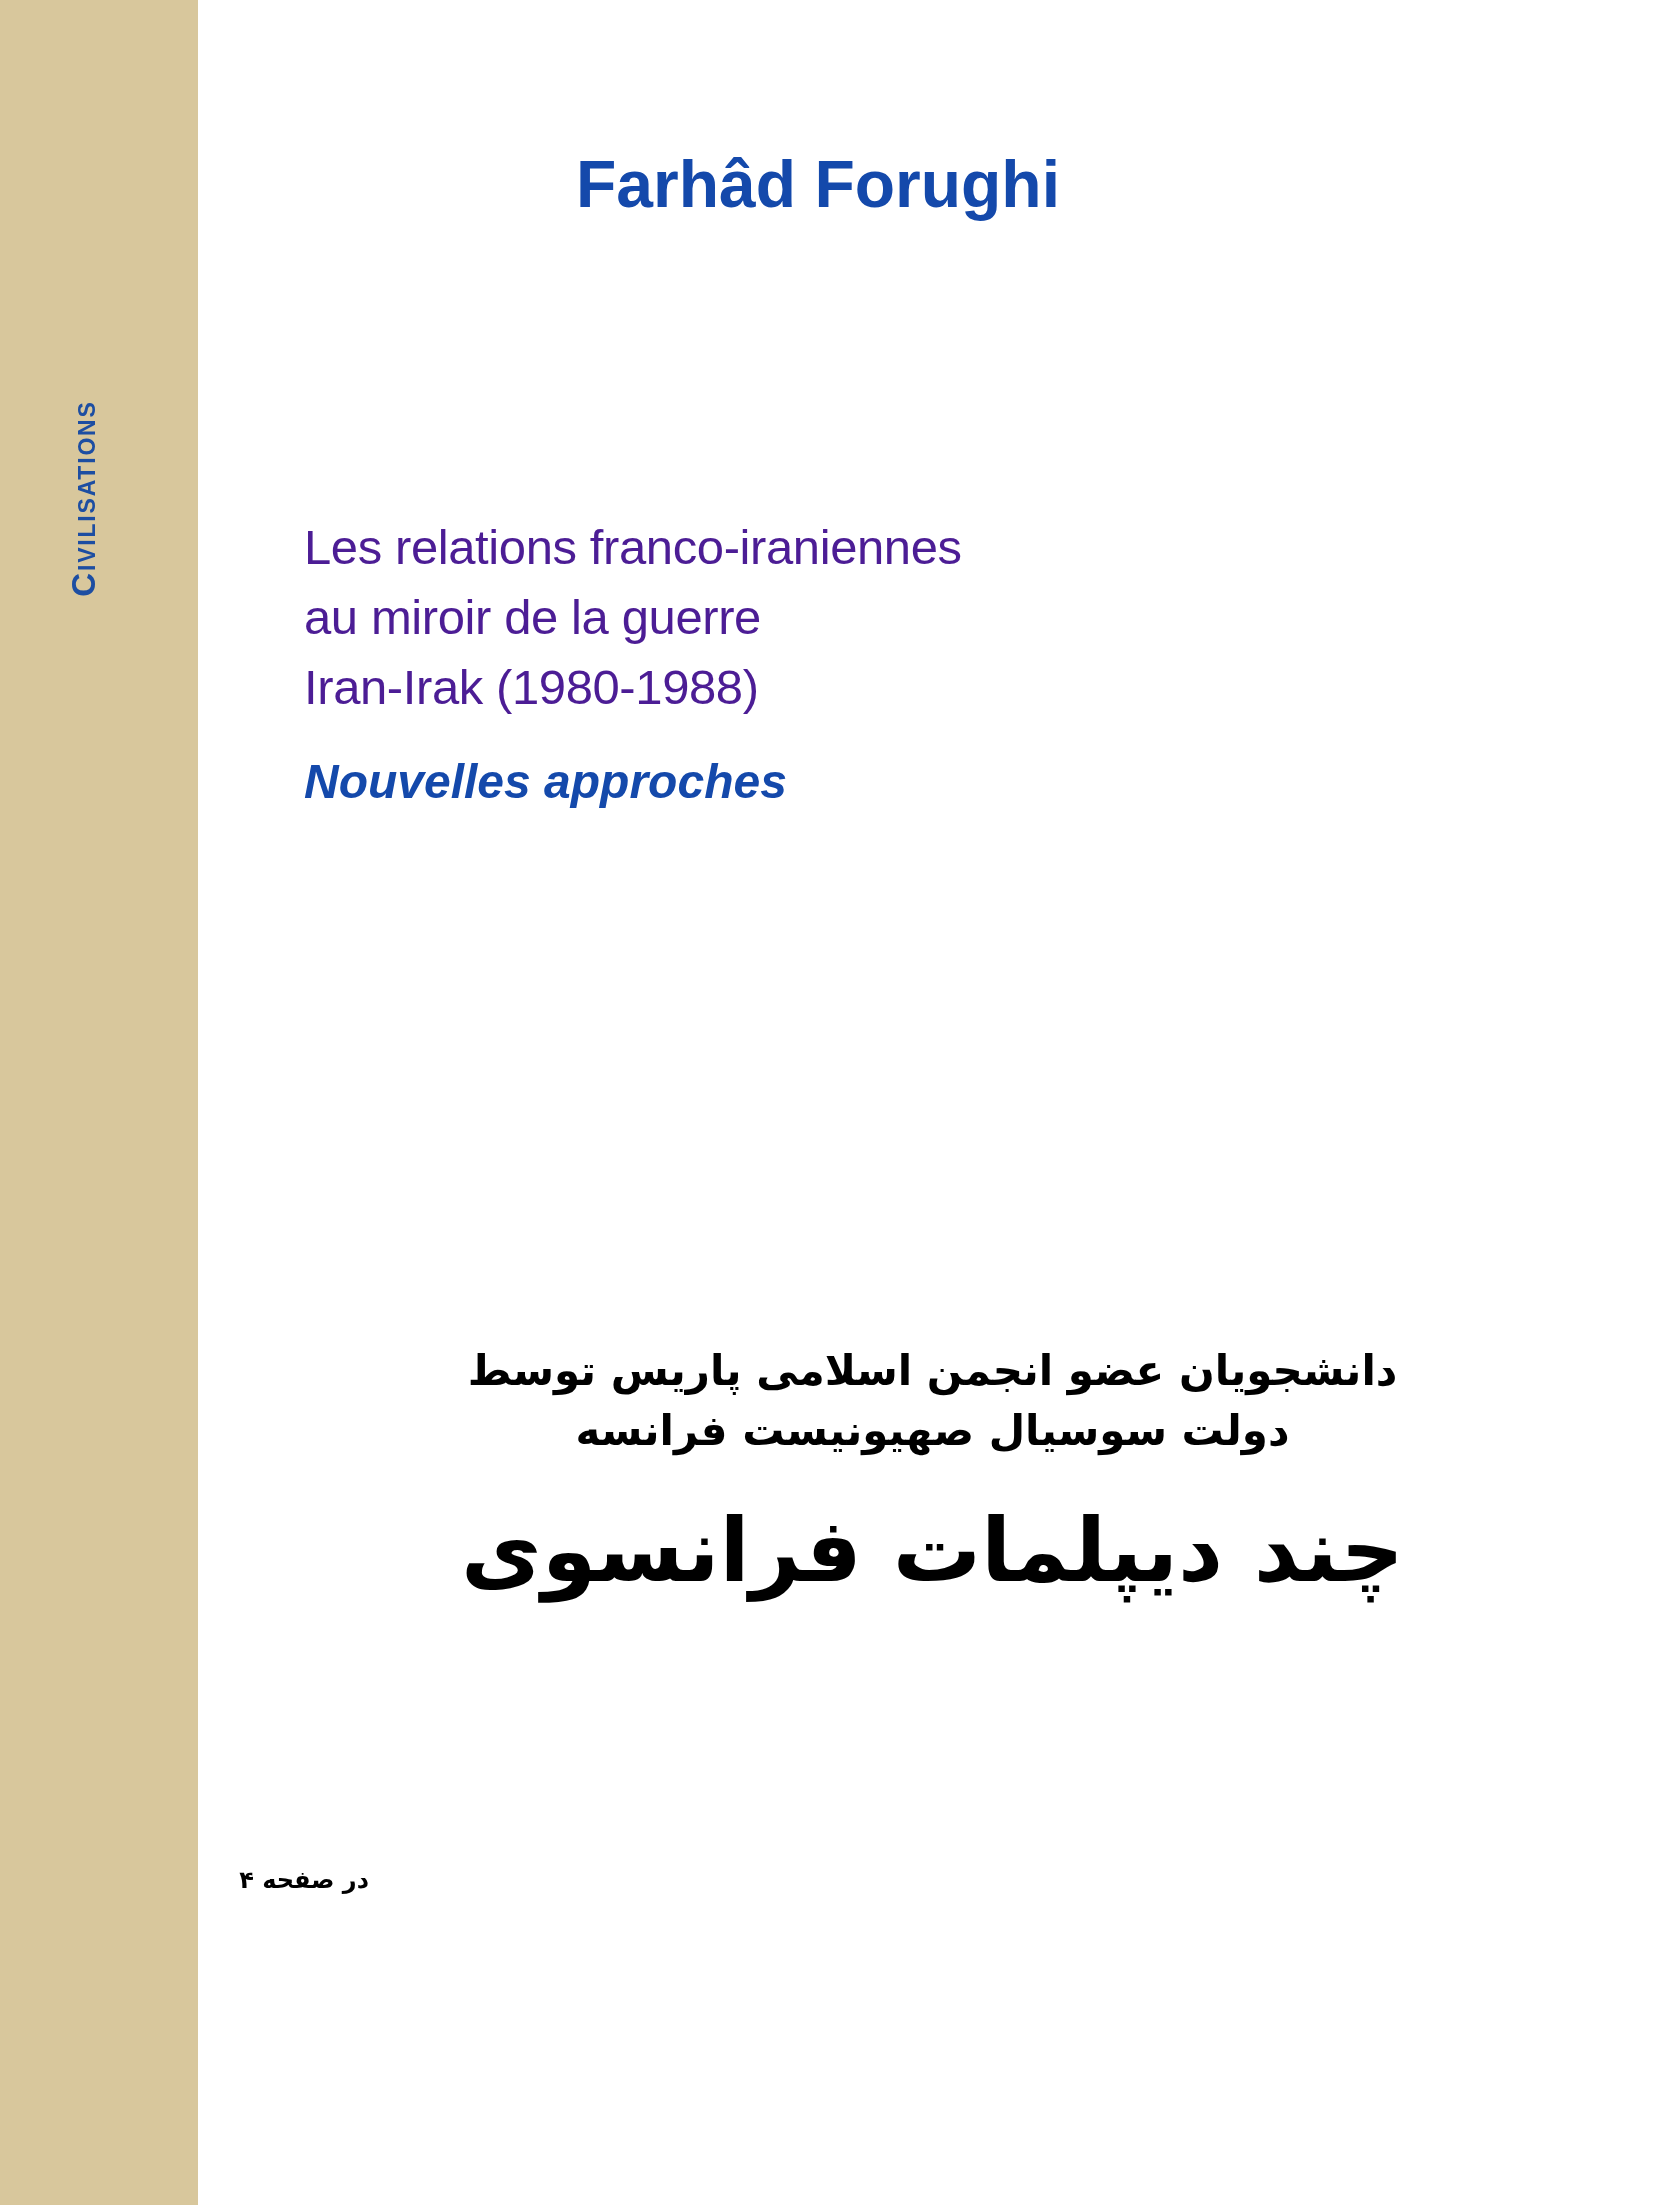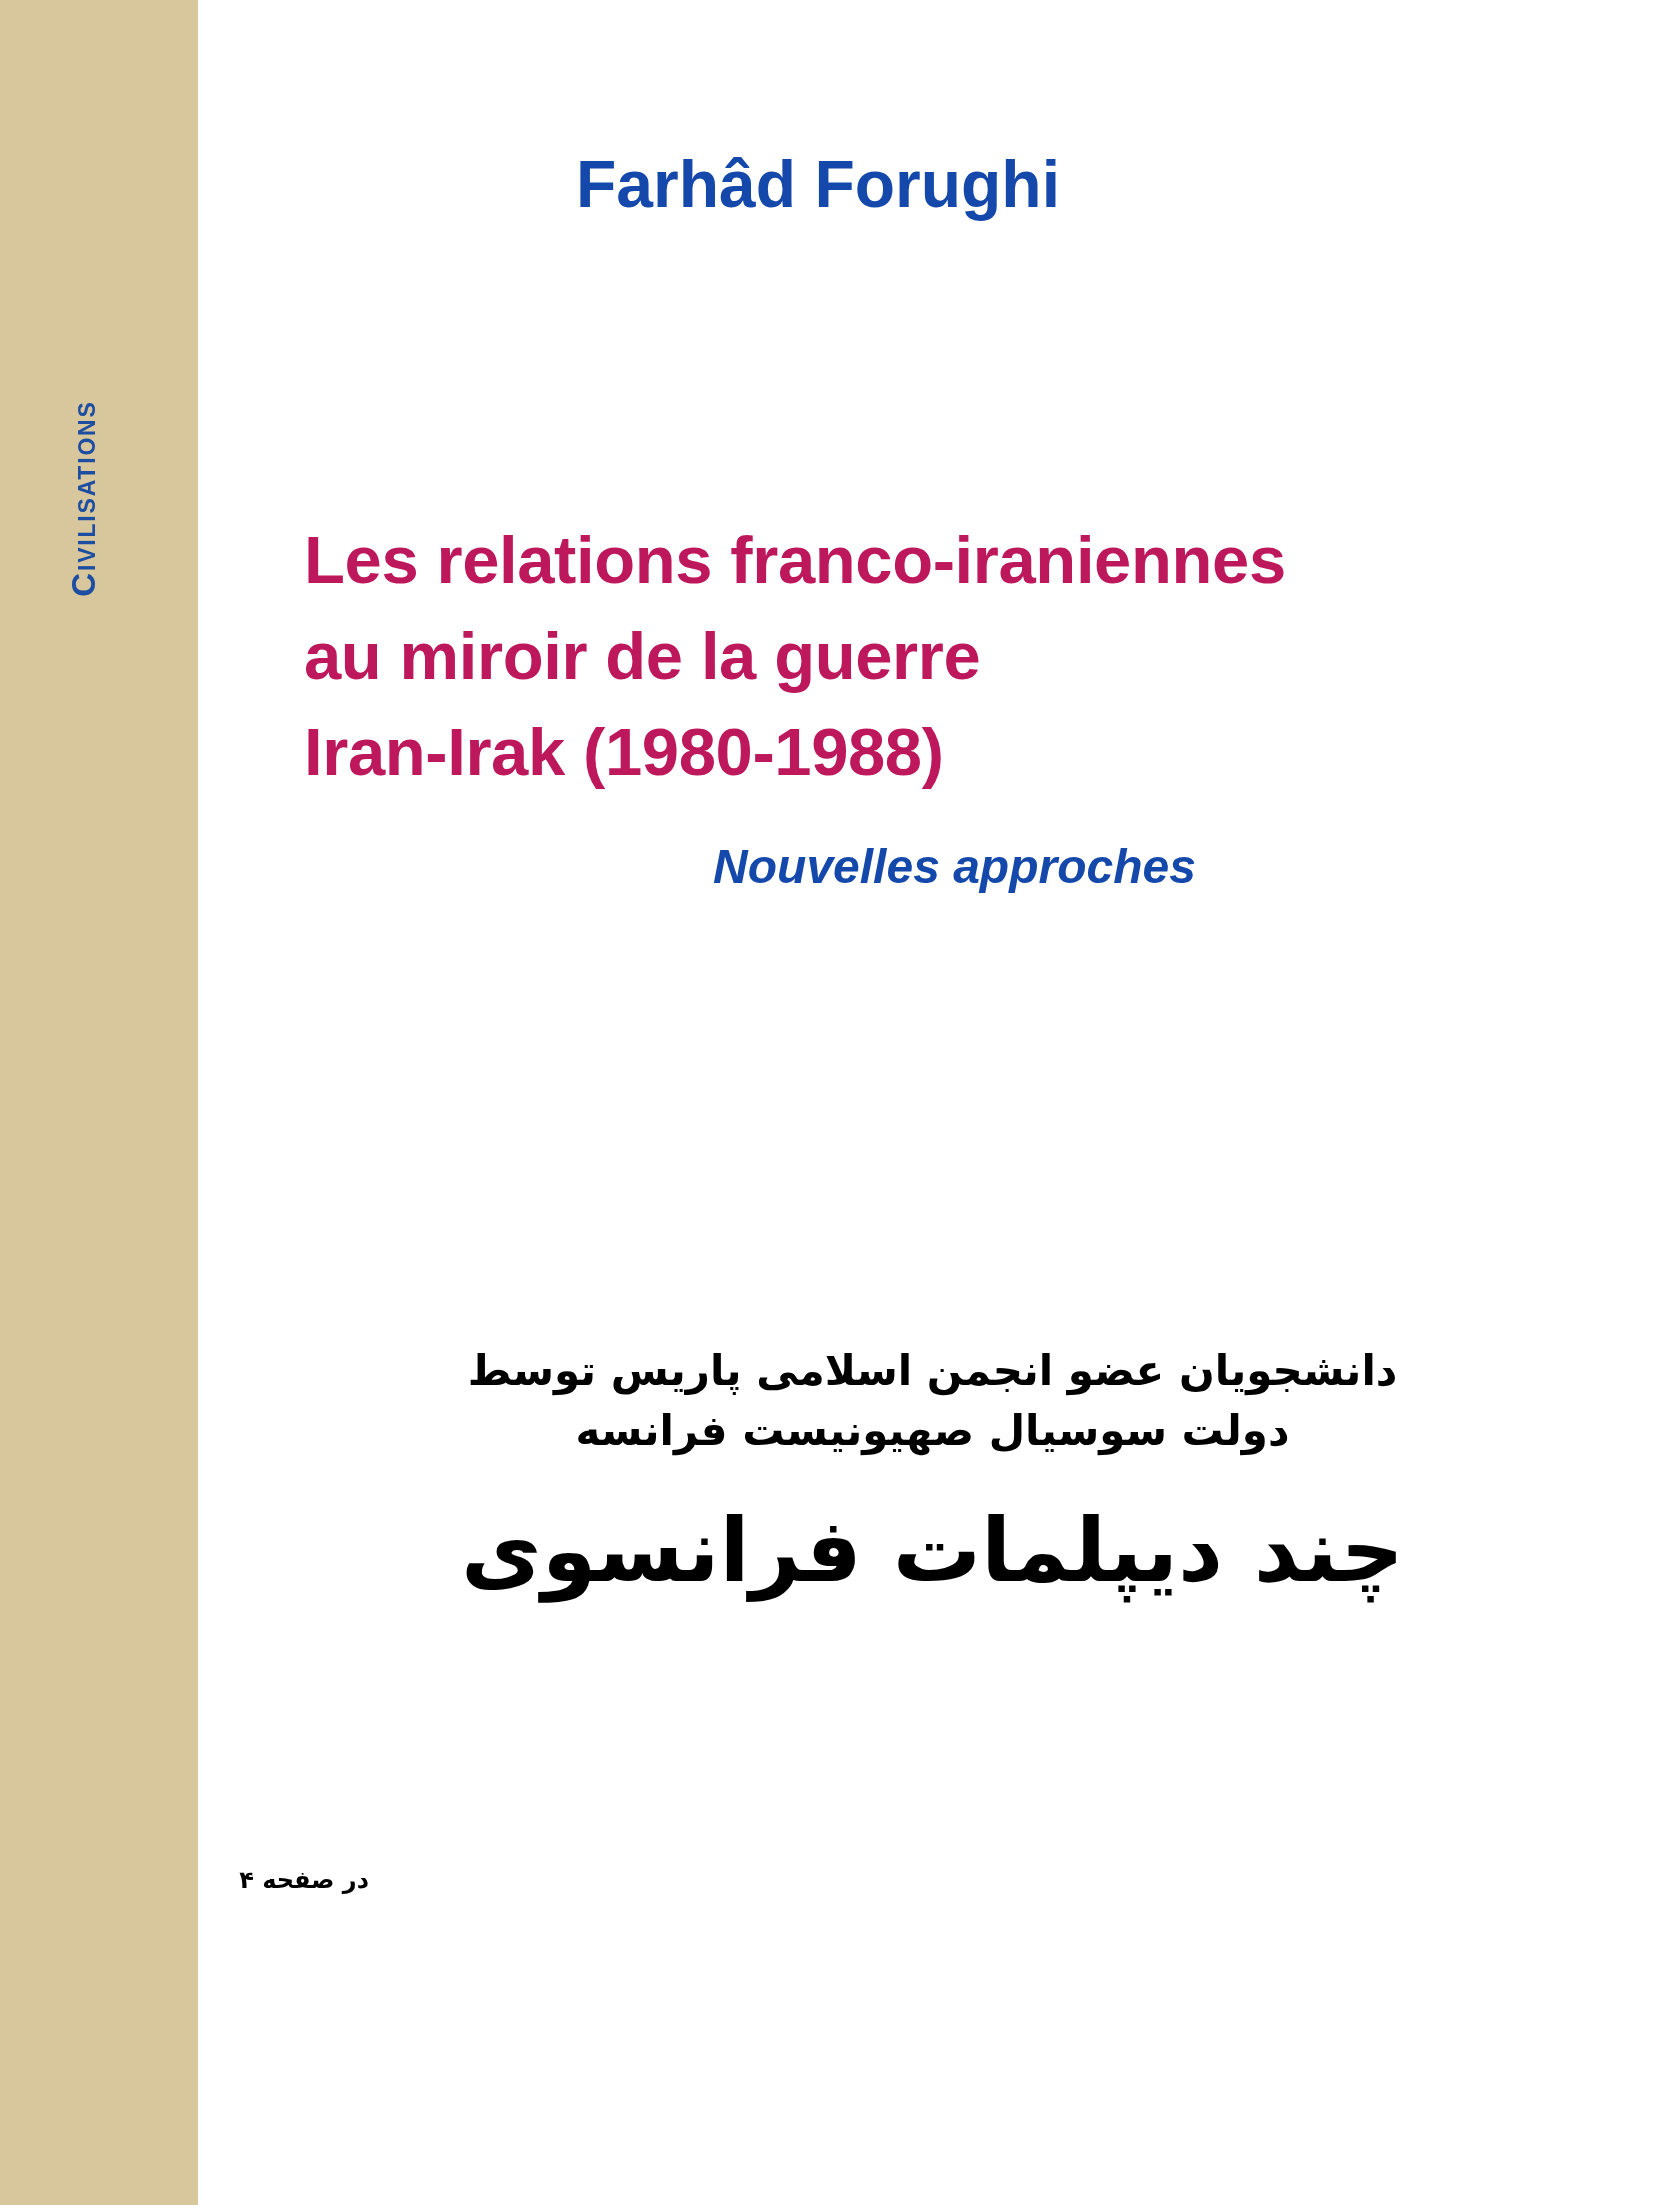--- a/index.html
+++ b/index.html
@@ -78,35 +78,34 @@
   }
 
   
   .title-block {
     position: absolute;
     left: 304px;
     top: 512px;
     width: 1301px;
   }
   .title-line {
-    color: #be185d;
-    font-weight: bold;
-    font-size: 67px;
+    color: #4c1d95;
+    font-weight: normal;
+    font-size: 49px;
     line-height: 1.43;
     letter-spacing: -0.4px;
     white-space: nowrap;
   }
   .subtitle {
     color: #1449ab;
     font-weight: bold;
     font-style: italic;
     font-size: 48px;
-    margin-top: 40px;
+    margin-top: 32px;
     letter-spacing: 0px;
-    text-align: center;
   }
 
   
   .clipping {
     position: absolute;
     left: 198px;
     top: 1341px;
     width: 1469px;
     color: #000000;
     direction: rtl;

